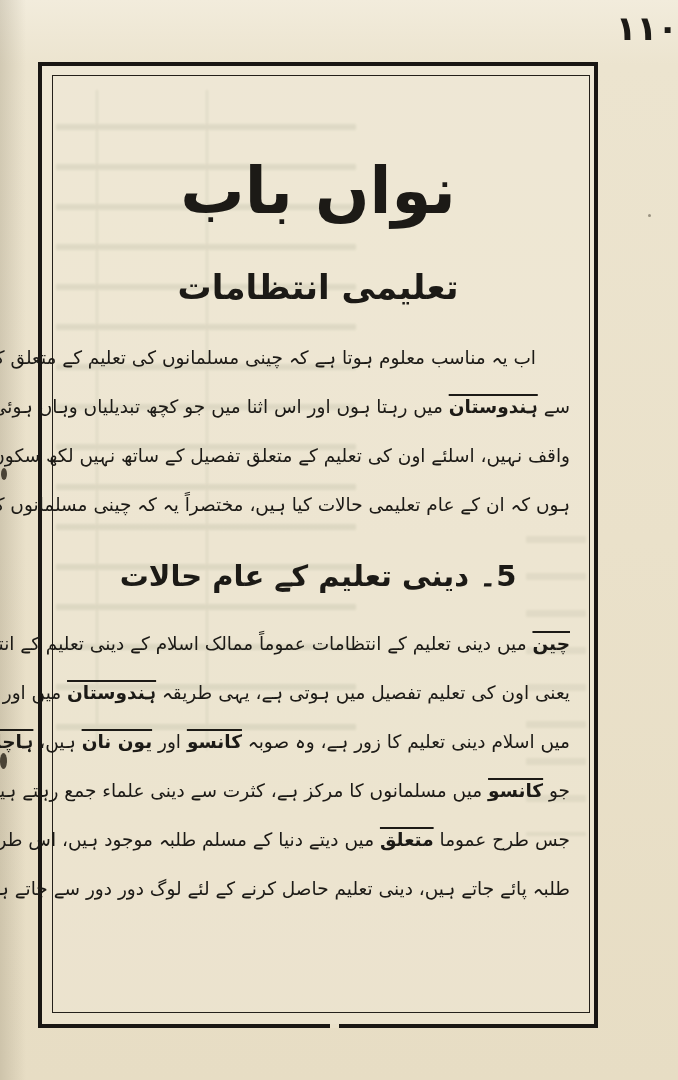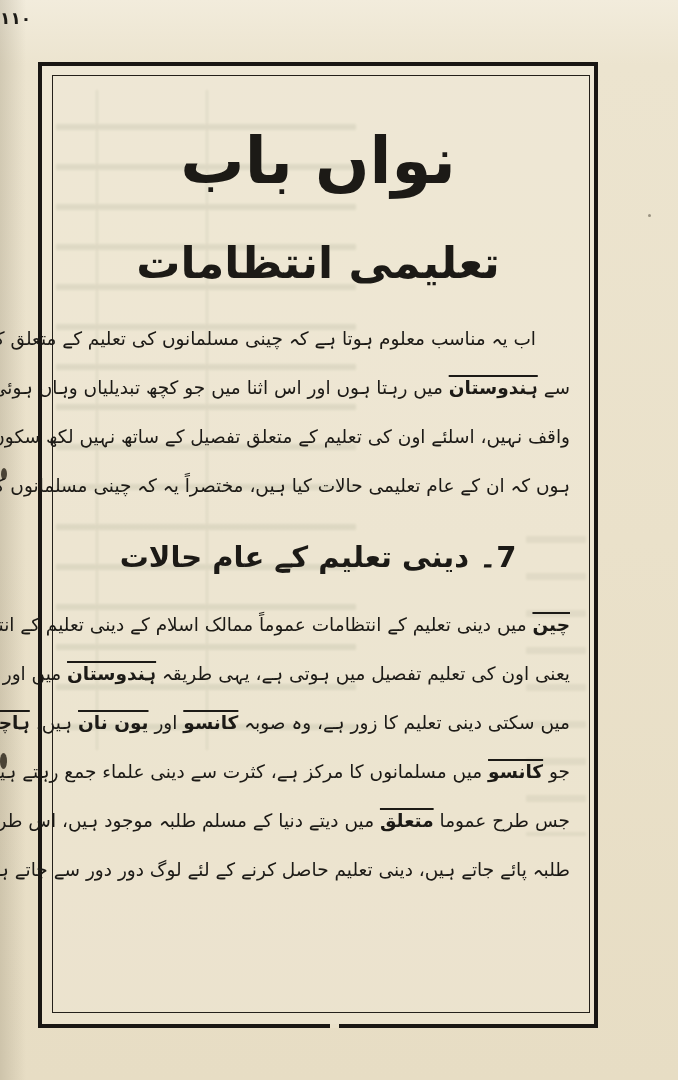--- a/index.html
+++ b/index.html
@@ -10,22 +10,22 @@
   }
   
   .edge-shade{position:absolute;left:0;top:0;width:26px;height:100%;
     background:linear-gradient(90deg,rgba(90,80,55,.18),rgba(90,80,55,0));pointer-events:none;}
   .speck{position:absolute;background:#4a4336;border-radius:50%;}
   .speck.s1{left:1px;top:468px;width:6px;height:12px;}
   .speck.s2{left:0;top:753px;width:7px;height:16px;}
   .speck.s3{left:648px;top:214px;width:3px;height:3px;opacity:.5;}
 
   .page-number{
-    position:absolute;top:8px;left:0;width:100%;text-align:left;
-    font-size:17px;font-weight:bold;letter-spacing:2px;direction:rtl;
+    position:absolute;top:8px;left:0;width:100%;text-align:right;
+    font-size:34px;font-weight:bold;letter-spacing:2px;direction:rtl;
   }
 
   .frame{
     position:absolute;left:38px;top:62px;width:552px;height:958px;
     border:4px solid #191613;background:rgba(244,238,224,.35);
   }
   .inner-frame{
     position:absolute;top:9px;right:4px;bottom:11px;left:10px;
     border:1.5px solid #24201a;pointer-events:none;
   }
@@ -43,28 +43,28 @@
     filter:blur(1px);pointer-events:none;
   }
   .ghost2{
     position:absolute;right:8px;top:440px;width:60px;height:330px;opacity:.08;
     background:repeating-linear-gradient(180deg,transparent 0 30px,#5d6a4c 30px 37px);
     filter:blur(1.2px);pointer-events:none;
   }
 
   .content{
     position:absolute;inset:0;padding:1px 24px 10px 24px;
-    direction:rtl;text-align:center;
+    direction:rtl;text-align:center;margin-top:30px;
   }
   .chapter-title{
     margin:58px 0 0 0;font-size:64px;line-height:1.15;font-weight:bold;
     font-family:"DejaVu Sans",sans-serif;
   }
   .chapter-subtitle{
-    margin:38px 0 0 0;font-size:44px;font-weight:bold;
+    margin:38px 0 0 0;font-size:34px;font-weight:bold;
   }
   .para{
     margin-top:26px;direction:rtl;text-align:justify;font-size:18.5px;line-height:49px;
   }
   .line{text-align:justify;text-align-last:justify;white-space:nowrap;}
   .line.center{text-align-last:center;}
   .line.indent{padding-right:34px;}
   .ov{text-decoration:overline;text-decoration-thickness:1.5px;font-weight:bold;}
   .section-heading{
     margin:30px 0 0 0;font-size:29px;font-weight:bold;text-align:center;
@@ -90,24 +90,24 @@
     <h1 class="chapter-title">نواں باب</h1>
     <h2 class="chapter-subtitle">تعلیمی انتظامات</h2>
 
     <div class="para">
         <div class="line indent"><span>اب یہ مناسب معلوم ہوتا ہے کہ چینی مسلمانوں کی تعلیم کے متعلق کچھ بیان کروں، چونکہ میں عرصہ</span></div>
         <div class="line"><span>سے </span><span class="ov">ہندوستان</span><span> میں رہتا ہوں اور اس اثنا میں جو کچھ تبدیلیاں وہاں ہوئی ہیں، اُن سے اچھی طرح</span></div>
         <div class="line"><span>واقف نہیں، اسلئے اون کی تعلیم کے متعلق تفصیل کے ساتھ نہیں لکھ سکوں گا، مگر اتنا ضرور بتا سکتا</span></div>
         <div class="line"><span>ہوں کہ ان کے عام تعلیمی حالات کیا ہیں، مختصراً یہ کہ چینی مسلمانوں کی تعلیم دو شعبوں میں تقسیم کی جا سکتی</span></div>
       </div>
 
-    <h3 class="section-heading">7۔ دینی تعلیم کے عام حالات</h3>
+    <h3 class="section-heading">5۔ دینی تعلیم کے عام حالات</h3>
 
     <div class="para">
         <div class="line"><span class="ov">چین</span><span> میں دینی تعلیم کے انتظامات عموماً ممالک اسلام کے دینی تعلیم کے انتظامات کے مشابہ ہیں،</span></div>
         <div class="line"><span>یعنی اون کی تعلیم تفصیل میں ہوتی ہے، یہی طریقہ </span><span class="ov">ہندوستان</span><span> میں اور یہی ممالکِ اسلام میں ہے، </span></div>
-        <div class="line"><span>میں سکتی دینی تعلیم کا زور ہے، وہ صوبہ </span><span class="ov">کانسو</span><span> اور </span><span class="ov">یون نان</span><span> ہیں، </span><span class="ov">ہاچاؤ</span><span> (HOCHOW) میں</span></div>
+        <div class="line"><span>میں اسلام دینی تعلیم کا زور ہے، وہ صوبہ </span><span class="ov">کانسو</span><span> اور </span><span class="ov">یون نان</span><span> ہیں، </span><span class="ov">ہاچاؤ</span><span> (HOCHOW) میں</span></div>
         <div class="line"><span>جو </span><span class="ov">کانسو</span><span> میں مسلمانوں کا مرکز ہے، کثرت سے دینی علماء جمع رہتے ہیں، اور طلبہ کو تعلیم دیتے ہیں</span></div>
         <div class="line"><span>جس طرح عموما </span><span class="ov">متعلق</span><span> میں دیتے دنیا کے مسلم طلبہ موجود ہیں، اس طرح </span><span class="ov">ہاچاؤ</span></div>
         <div class="line"><span>طلبہ پائے جاتے ہیں، دینی تعلیم حاصل کرنے کے لئے لوگ دور دور سے جاتے ہیں، اور وہاں سے</span></div>
       </div>
   </div>
 </div>
 
 </body></html>

